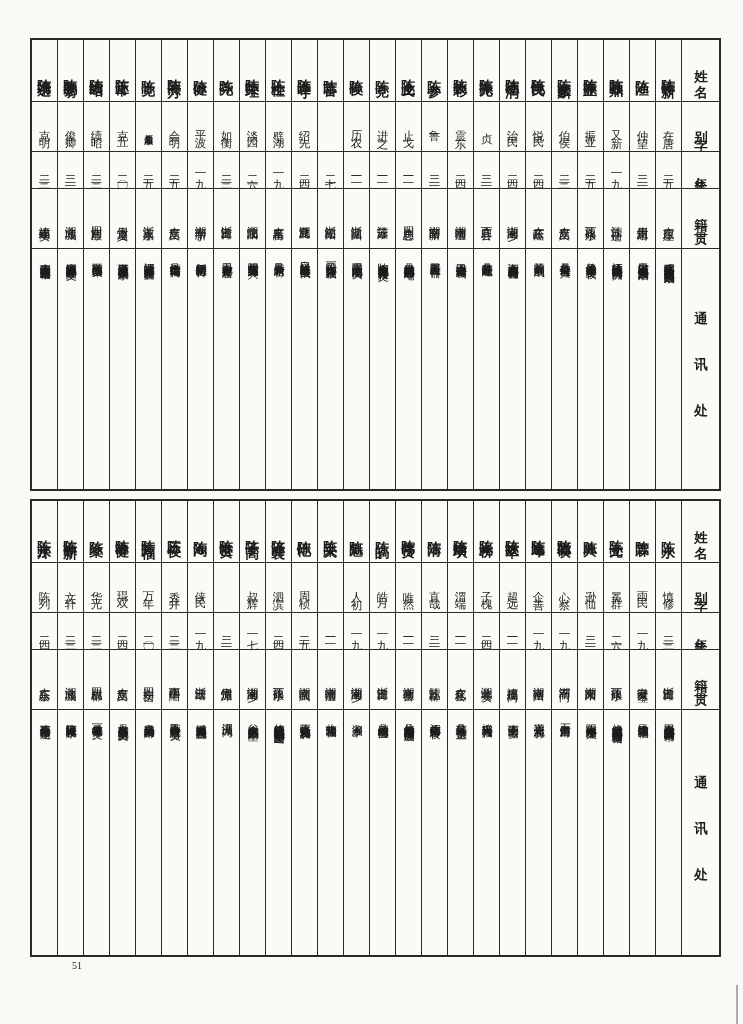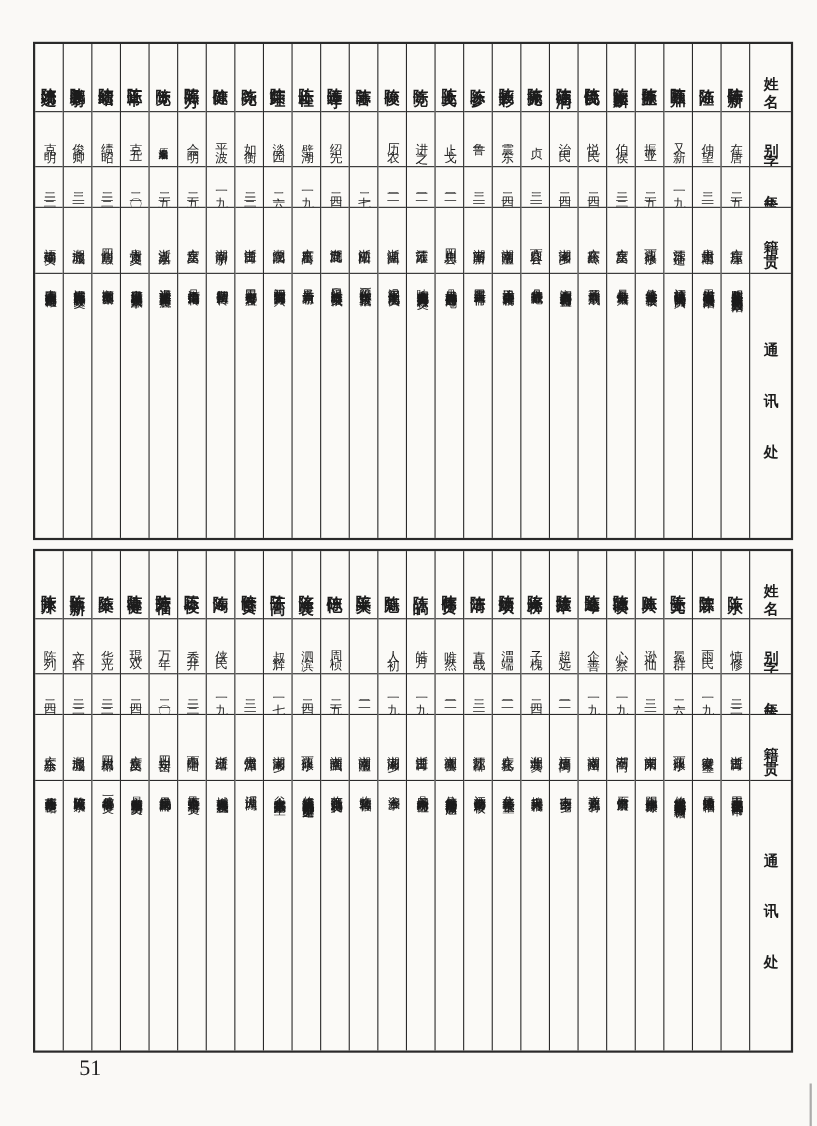--- a/index.html
+++ b/index.html
@@ -46,21 +46,21 @@
   .r-origin{height:60px;font-size:11.5px;letter-spacing:1px;}
   .r-addr{flex:1;font-size:11px;justify-content:flex-start;padding-top:5px;border-bottom:none;letter-spacing:0.5px;}
   .hdr-col .cell{font-weight:bold;font-size:13.5px;}
   .hdr-col .r-name{letter-spacing:16px;padding-top:6px;}
   .hdr-col .r-zi{letter-spacing:9px;}
   .hdr-col .r-age{letter-spacing:3px;font-size:12.5px;}
   .hdr-col .r-origin{letter-spacing:14px;padding-top:4px;}
   .hdr-col .r-addr{justify-content:center;letter-spacing:46px;padding-top:0;}
   .page-number{
     position:absolute;left:72px;top:960px;
-    font-family:"Liberation Serif",serif;font-size:20px;color:#222;
+    font-family:"Liberation Serif",serif;font-size:10px;color:#222;
   }
 </style>
 </head>
 <body>
 
 <div class="page">
 
   <section class="dtable t-top">
     <div class="hdr-col">
       <div class="cell r-name">姓名</div>

